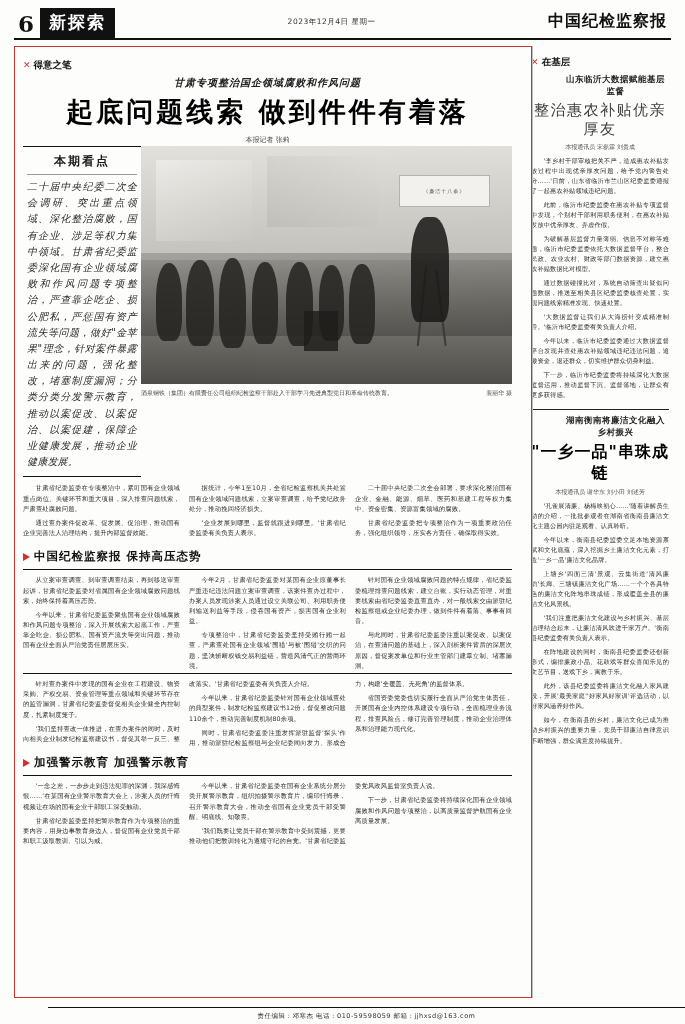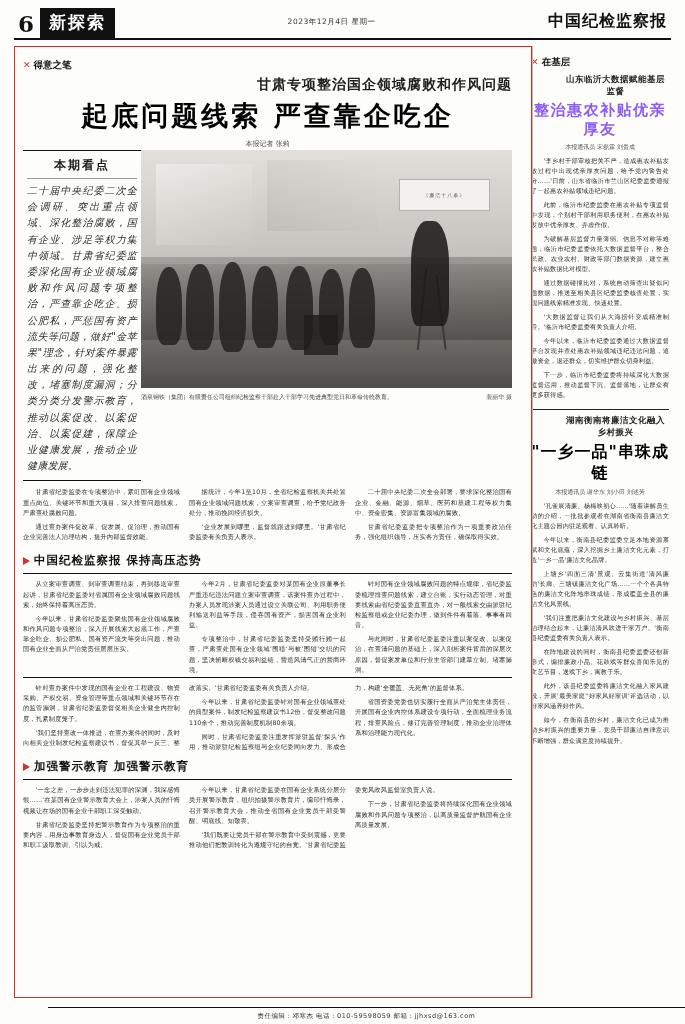--- a/index.html
+++ b/index.html
@@ -66,23 +66,24 @@
   }
   
   .flag{
     display:inline-flex;align-items:center;gap:3px;
     font-size:9.5px;font-weight:bold;color:#111;
   }
   .flag .mark{color:#d4312a;font-size:9px;font-weight:bold;}
   .flag-row{margin-bottom:4px;}
   
   .shoulder{
-    text-align:right;font-size:14px;font-weight:bold;color:#222;
+    text-align:center;font-size:10px;font-weight:bold;color:#222;
     letter-spacing:1px;margin:2px 0 4px 0;
     font-family:"DejaVu Sans","Liberation Sans",sans-serif;
+    font-style:italic;
   }
   .headline{
     text-align:center;font-size:27px;font-weight:bold;letter-spacing:3px;
     color:#000;margin:2px 0 5px 0;
     font-family:"DejaVu Serif","Liberation Serif",serif;
   }
   .byline{
     text-align:center;font-size:7px;color:#444;margin-bottom:1px;
   }
   
@@ -183,22 +184,22 @@
     letter-spacing:.15px;
   }
   .cols3 p{margin:0 0 4px 0;text-indent:2em;}
   
   .r-flag{margin-bottom:3px;}
   .r-shoulder{
     font-size:8.5px;font-weight:bold;text-align:center;color:#222;
     letter-spacing:.5px;margin:2px 0 3px 0;padding-left:31px;
   }
   .r-headline{
-    font-size:15px;font-weight:bold;text-align:center;letter-spacing:1.5px;
-    color:#8b5cf6;margin:1px 0 4px 0;
+    font-size:15px;font-weight:normal;text-align:center;letter-spacing:1.5px;
+    color:#404040;margin:1px 0 4px 0;
     font-family:"DejaVu Serif","Liberation Serif",serif;
   }
   .r-byline{font-size:6px;text-align:center;color:#555;margin-bottom:4px;}
   .r-rule{height:1px;background:#222;margin:4px 0 5px 0;}
   .r-text{
     column-count:1;font-size:6.2px;line-height:1.62;text-align:justify;
     color:#2c2c2c;letter-spacing:.15px;
   }
   .r-text p{margin:0 0 4px 0;text-indent:2em;}
   .r-headline2{
@@ -235,21 +236,21 @@
     <div class="left-col">
 
       <div class="flag-row">
         <span class="flag">
           <span class="mark">✕</span>
           <span>得意之笔</span>
         </span>
       </div>
 
       <div class="shoulder">甘肃专项整治国企领域腐败和作风问题</div>
-      <div class="headline">起底问题线索  严查靠企吃企</div>
+      <div class="headline">起底问题线索  做到件件有着落</div>
       <div class="byline">本报记者  张莉</div>
 
       <div class="top-area">
 
         <div class="keybox">
           <div class="keybox-title">本期看点</div>
           <div class="keybox-text">二十届中央纪委二次全会调研、突出重点领域、深化整治腐败，国有企业、涉足等权力集中领域。甘肃省纪委监委深化国有企业领域腐败和作风问题专项整治，严查靠企吃企、损公肥私，严惩国有资产流失等问题，做好"金苹果"理念，针对案件暴露出来的问题，强化整改，堵塞制度漏洞；分类分类分发警示教育，推动以案促改、以案促治、以案促建，保障企业健康发展，推动企业健康发展。</div>
         </div>
 
         <div class="photo-wrap">

